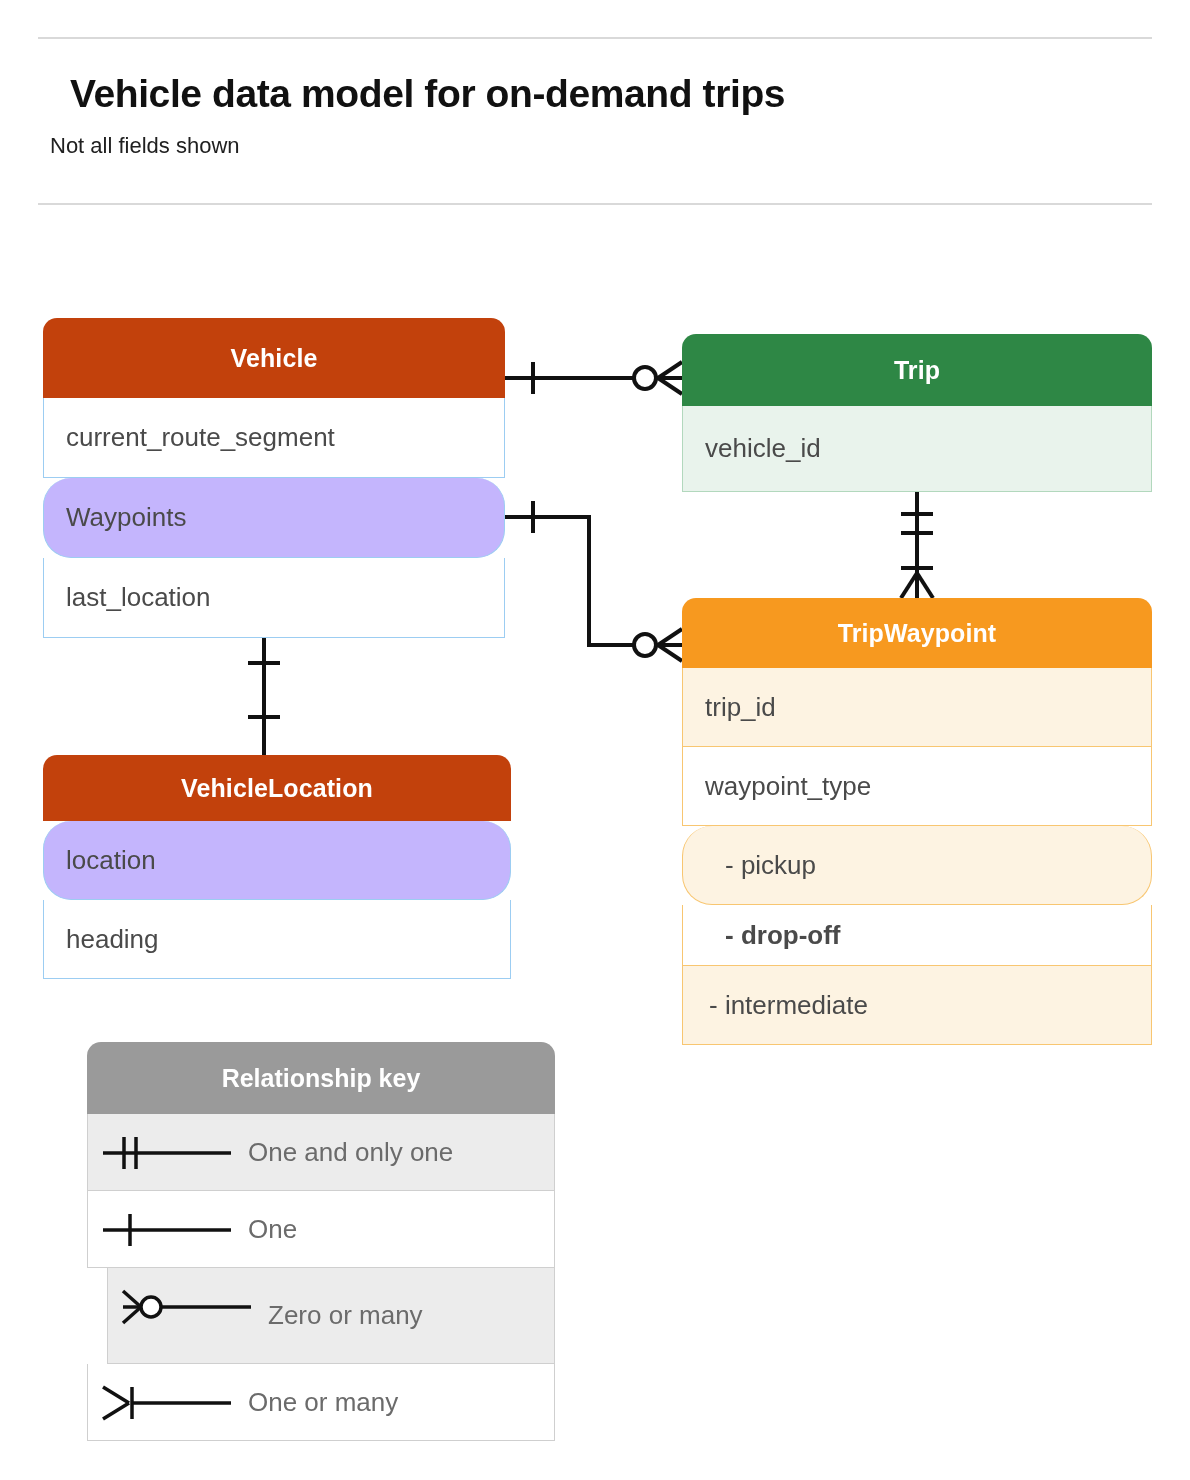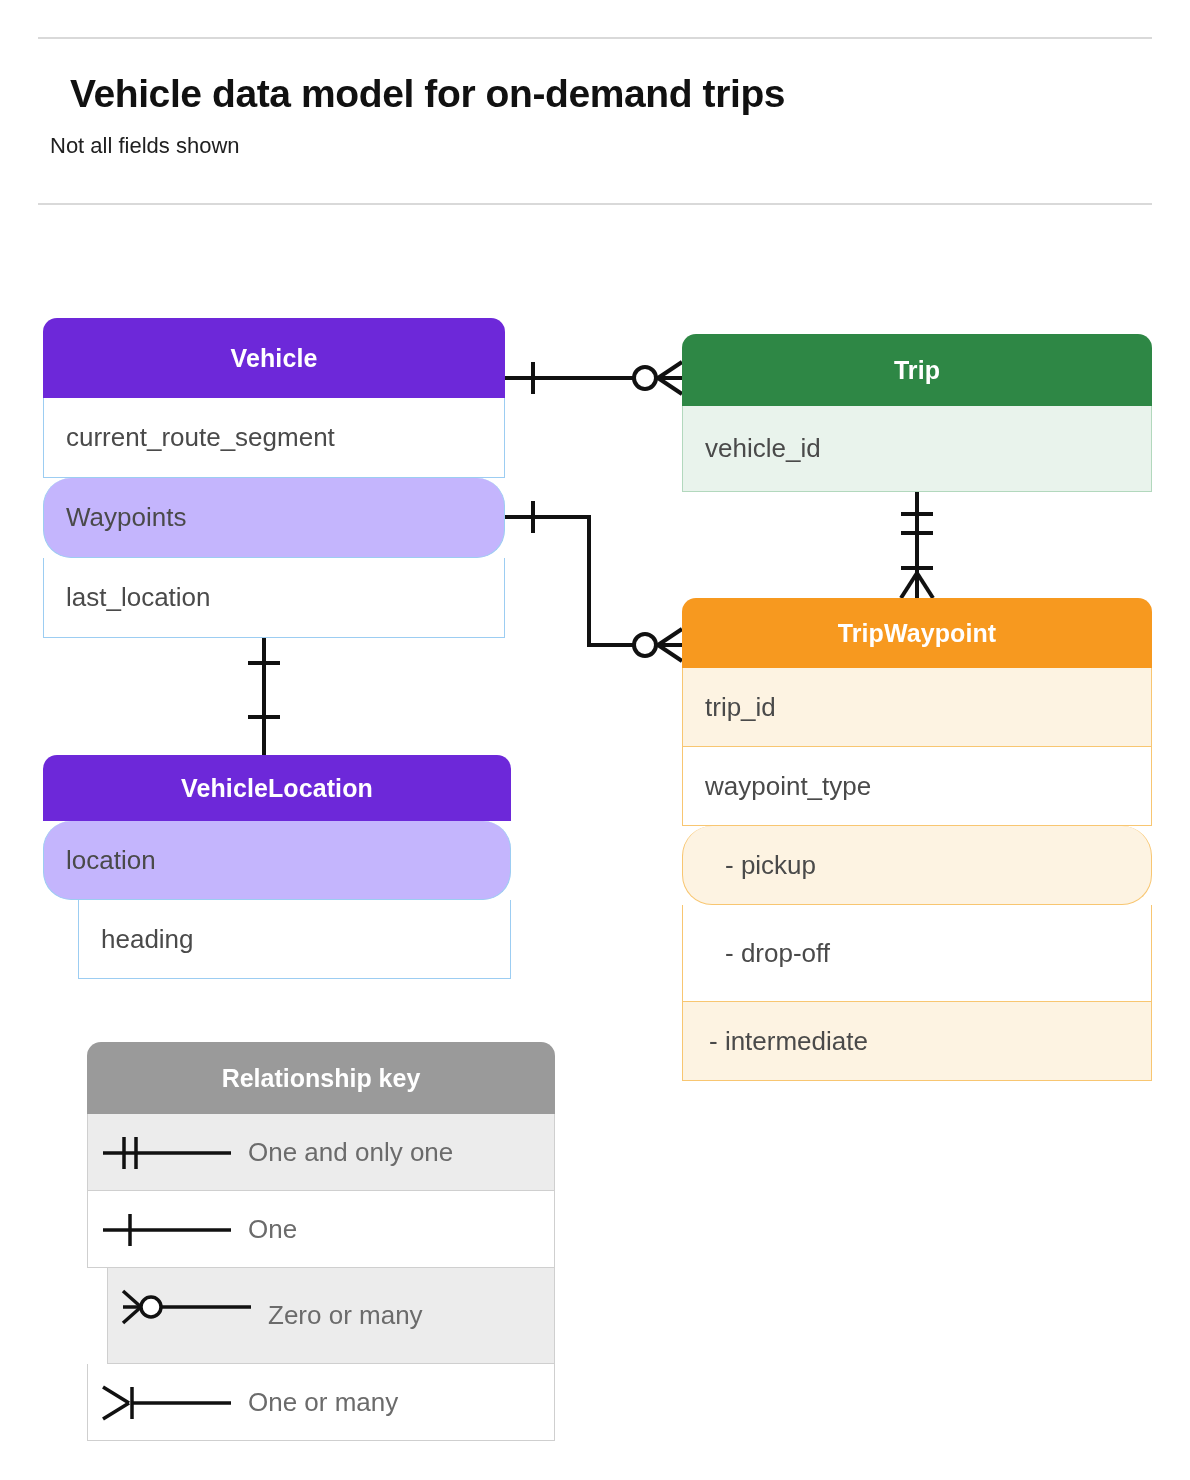--- a/index.html
+++ b/index.html
@@ -75,21 +75,21 @@
     align-items: center;
     font-size: 26px;
     color: #4a4a4a;
     padding-left: 22px;
     border-style: solid;
     border-width: 0 1.5px 1.5px 1.5px;
   }
   .entity-row.indent { padding-left: 42px; }
 
   
-  .e-blue .entity-header { background: #6d28d9; }
+  .e-blue .entity-header { background: #c2410c; }
   .e-blue .entity-row {
     border-color: #9ccdf2;
     background: #ffffff;
   }
   .e-blue .entity-row.alt { background: #c4b5fd; border-radius: 28px; }
 
   
   .e-green .entity-header { background: #2e8745; }
   .e-green .entity-row {
     border-color: #b2d8bd;
@@ -215,28 +215,28 @@
   <div class="entity e-green" style="left:682px; top:334px; width:470px;">
     <div class="entity-header" style="height:72px;">Trip</div>
     <div class="entity-row alt" style="height:86px;">vehicle_id</div>
   </div>
 
   <div class="entity e-orange" style="left:682px; top:598px; width:470px;">
     <div class="entity-header" style="height:70px;">TripWaypoint</div>
     <div class="entity-row alt" style="height:79px;">trip_id</div>
     <div class="entity-row" style="height:79px;">waypoint_type</div>
     <div class="entity-row alt indent" style="height:79px;border-radius:30px;">-  pickup</div>
-    <div class="entity-row indent" style="height:97px;">-  drop-off</div>
+    <div class="entity-row indent" style="height:61px;font-weight:bold;">-  drop-off</div>
     <div class="entity-row alt indent" style="height:79px;padding-left:26px;">-  intermediate</div>
   </div>
 
   <div class="entity e-blue" style="left:43px; top:755px; width:468px;">
     <div class="entity-header" style="height:66px;">VehicleLocation</div>
     <div class="entity-row alt" style="height:79px;">location</div>
-    <div class="entity-row" style="height:79px;margin-left:35px;">heading</div>
+    <div class="entity-row" style="height:79px;">heading</div>
   </div>
 
   <div class="legend" style="left:43px; top:1042px; width:468px;padding-left:44px;">
     <div class="legend-header" style="height:72px;">Relationship key</div>
 
     <div class="legend-row alt" style="height:77px;">
       <div class="legend-symbol">
         <svg width="160" height="77" viewBox="0 0 160 77" xmlns="http://www.w3.org/2000/svg">
           <g stroke="#111111" stroke-width="3.5" fill="none">
             <line x1="15" y1="39" x2="143" y2="39"></line>

